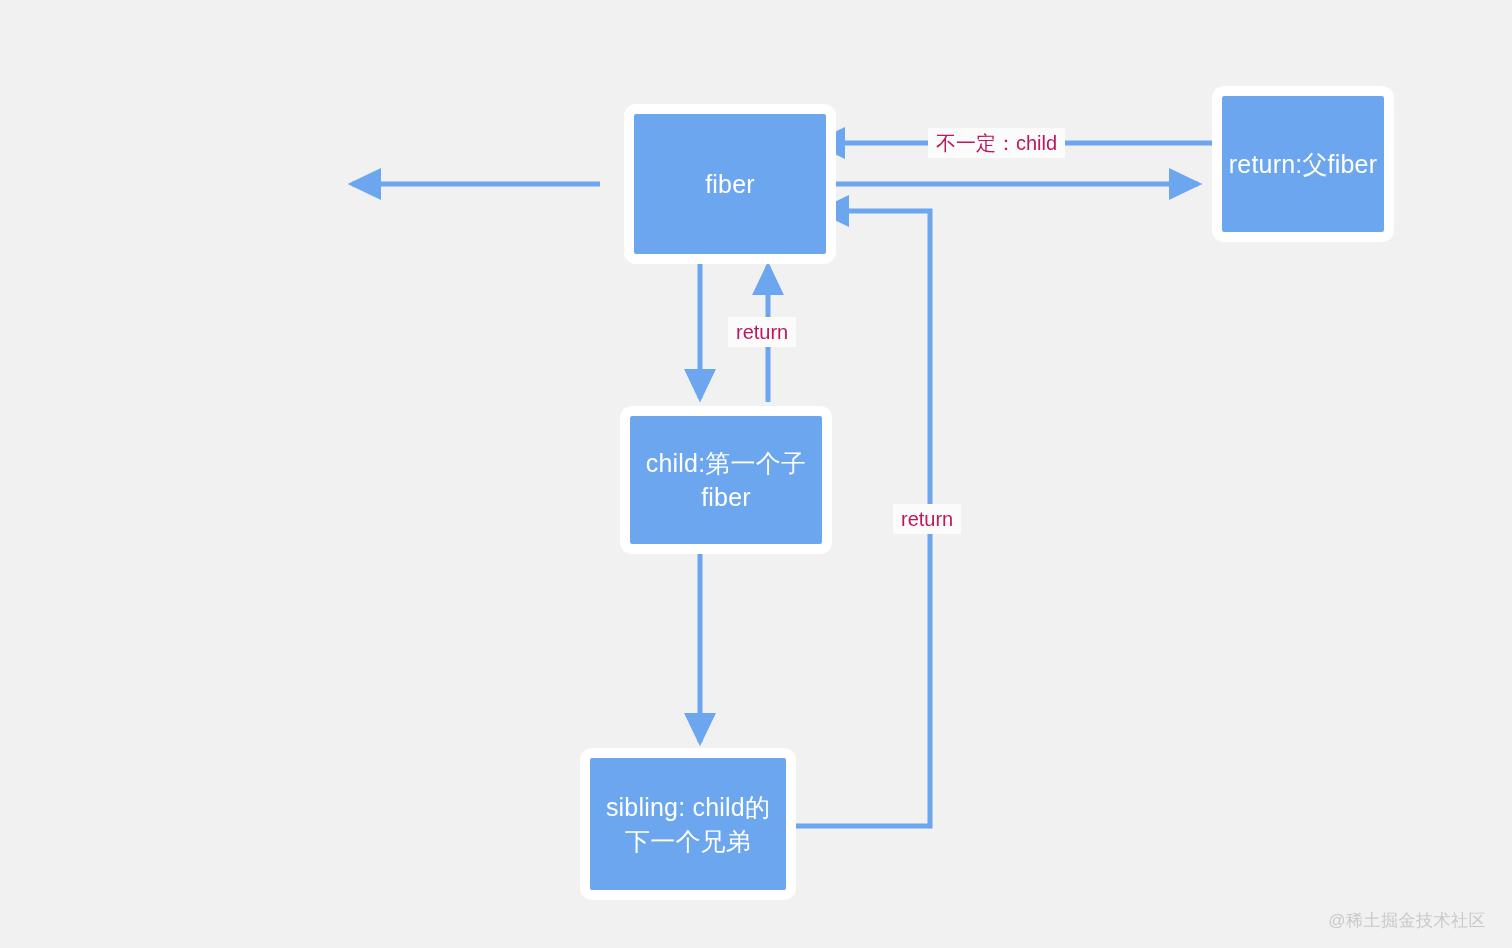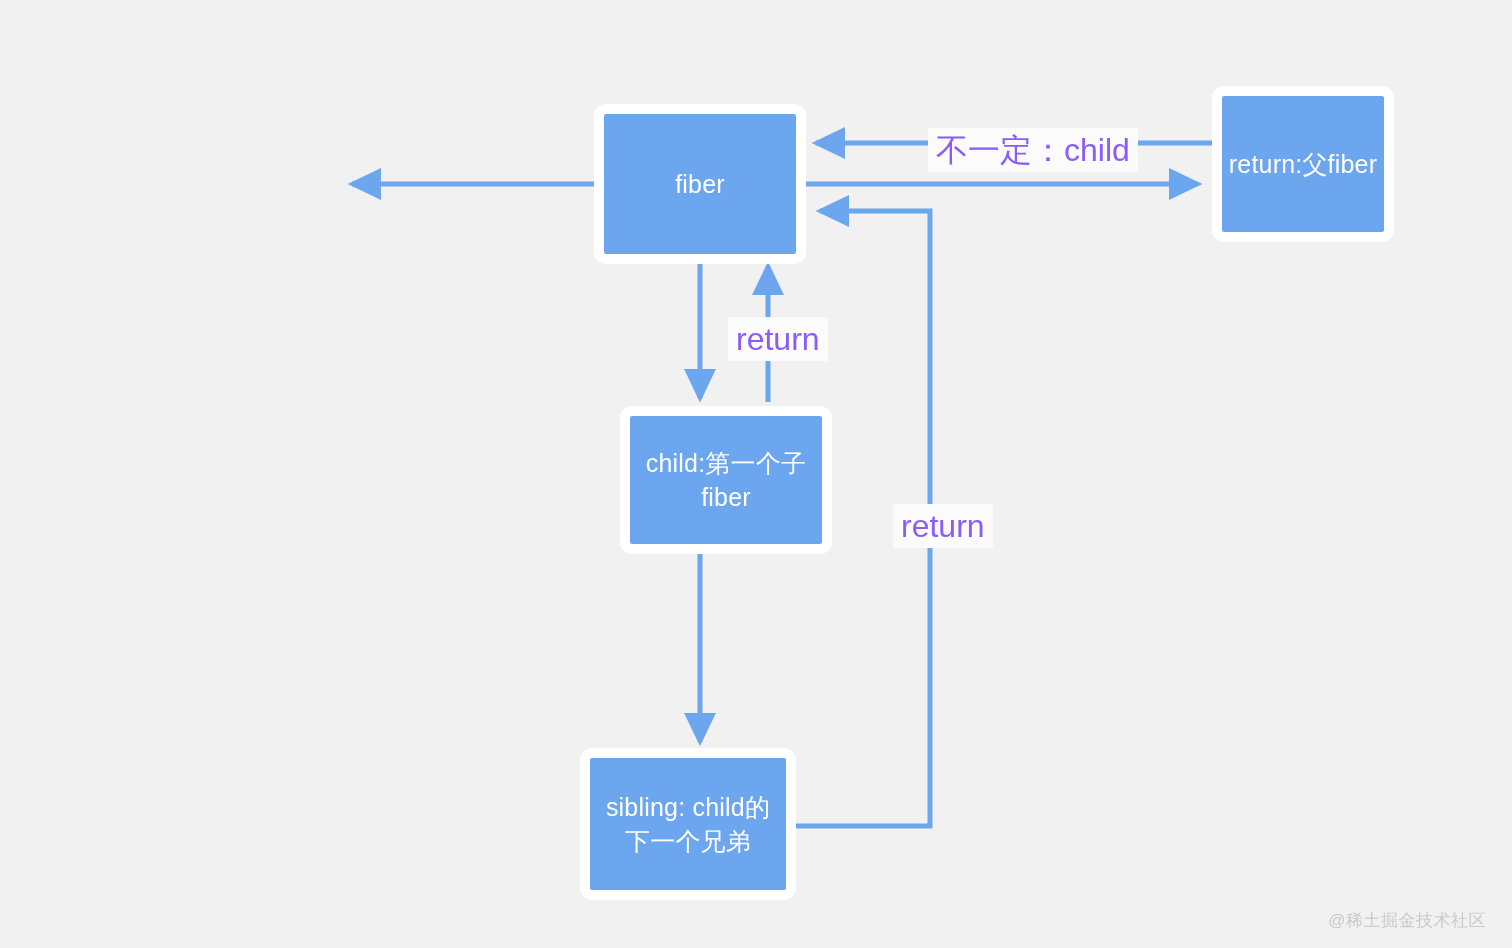--- a/index.html
+++ b/index.html
@@ -47,21 +47,21 @@
     padding: 0 4px;
     white-space: pre-line;
   }
   #node-sibling-current {
     left: 124px;
     top: 96px;
     width: 212px;
     height: 160px;
   }
   #node-fiber {
-    left: 594px;
+    left: 624px;
     top: 104px;
     width: 212px;
     height: 160px;
   }
   #node-return-parent {
     left: 1212px;
     top: 86px;
     width: 182px;
     height: 156px;
   }
@@ -74,22 +74,22 @@
   #node-sibling-child {
     left: 580px;
     top: 748px;
     width: 216px;
     height: 152px;
     justify-content: center;
   }
   .edge-label {
     position: absolute;
     background: #fbfbfb;
-    color: #8b5cf6;
-    font-size: 32px;
+    color: #be185d;
+    font-size: 20px;
     line-height: 1.2;
     padding: 3px 8px;
     white-space: nowrap;
     z-index: 4;
     text-align: right;
   }
   #label-child {
     left: 928px;
     top: 128px;
   }

